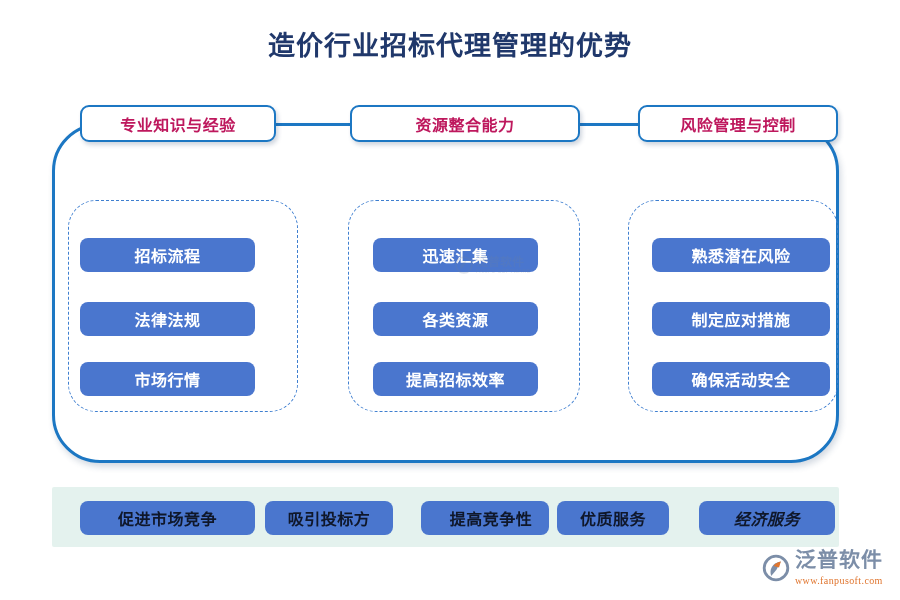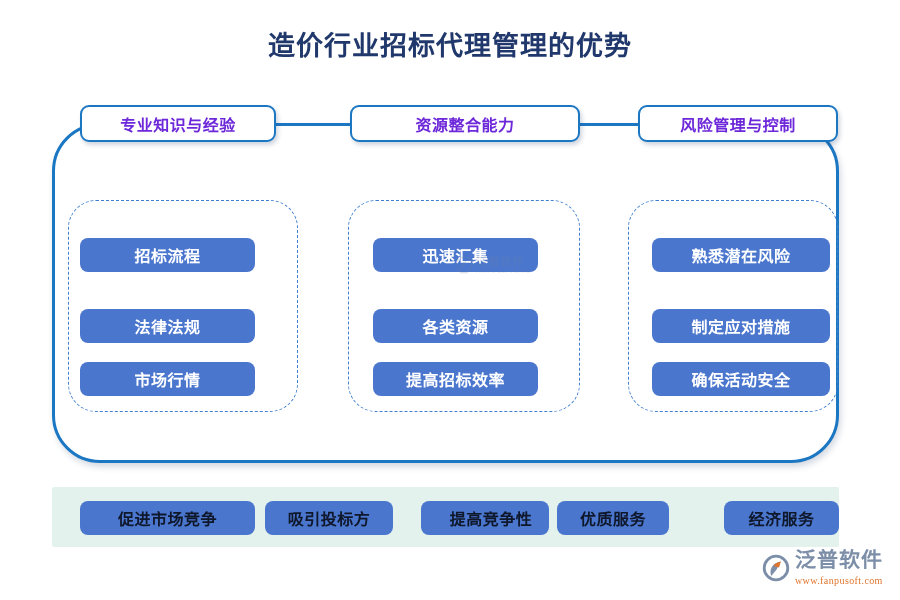--- a/index.html
+++ b/index.html
@@ -67,21 +67,21 @@
     height: 37px;
     border: 2px solid #1C77C3;
     border-radius: 9px;
     background: #ffffff;
     box-sizing: border-box;
     display: flex;
     align-items: center;
     justify-content: center;
     font-size: 16px;
     font-weight: bold;
-    color: #6d28d9;
+    color: #be185d;
     box-shadow: 2px 3px 4px rgba(40,70,110,0.22);
     letter-spacing: 0.5px;
   }
   .header-box.h1 { left: 80px;  width: 196px; }
   .header-box.h2 { left: 350px; width: 230px; }
   .header-box.h3 { left: 638px; width: 200px; }
 
   
   .dashed-group {
     position: absolute;
@@ -109,21 +109,21 @@
     font-size: 16px;
     font-weight: bold;
     letter-spacing: 0.5px;
     box-sizing: border-box;
   }
   .col1 .item-box { left: 80px;  width: 175px; }
   .col2 .item-box { left: 373px; width: 165px; }
   .col3 .item-box { left: 652px; width: 178px; }
 
   .item-box.r0 { top: 238px; }
-  .item-box.r1 { top: 309px; }
+  .item-box.r1 { top: 302px; }
   .item-box.r2 { top: 362px; }
 
   
   .bottom-bar {
     position: absolute;
     left: 52px;
     top: 487px;
     width: 787px;
     height: 60px;
     background: #E4F2EE;
@@ -141,21 +141,21 @@
     color: #0f172a;
     font-size: 16px;
     font-weight: bold;
     letter-spacing: 0.5px;
     box-sizing: border-box;
   }
   .bottom-pill.b0 { left: 80px;  width: 175px; }
   .bottom-pill.b1 { left: 265px; width: 128px; }
   .bottom-pill.b2 { left: 421px; width: 128px; padding-left: 12px; }
   .bottom-pill.b3 { left: 557px; width: 112px; }
-  .bottom-pill.b4 { left: 724px; width: 115px; }
+  .bottom-pill.b4 { left: 699px; width: 136px; font-style: italic; }
 
   
   .watermark {
     position: absolute;
     left: 455px;
     top: 248px;
     width: 120px;
     height: 34px;
     opacity: 0.22;
     display: flex;

